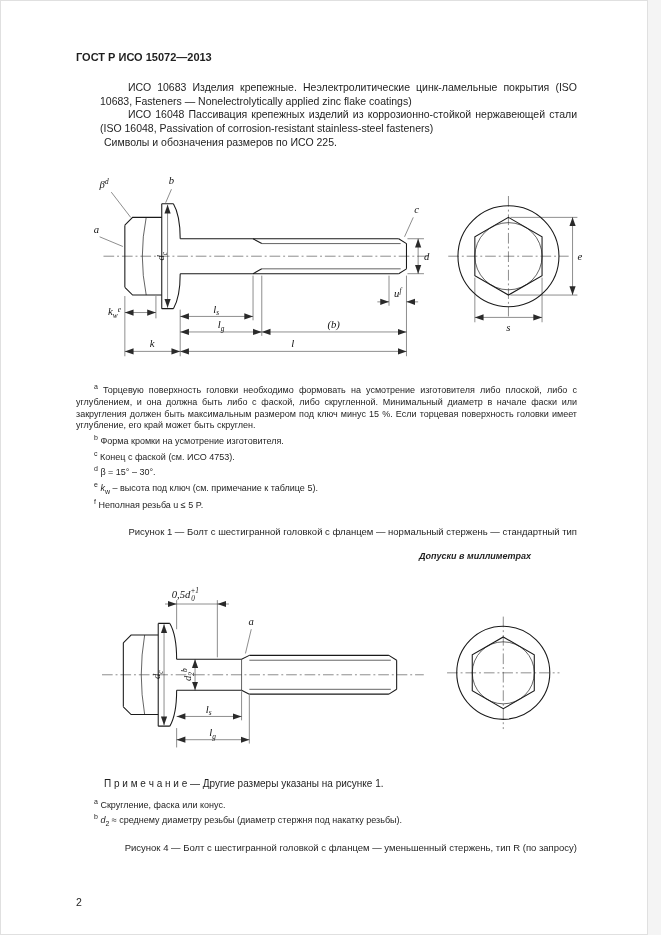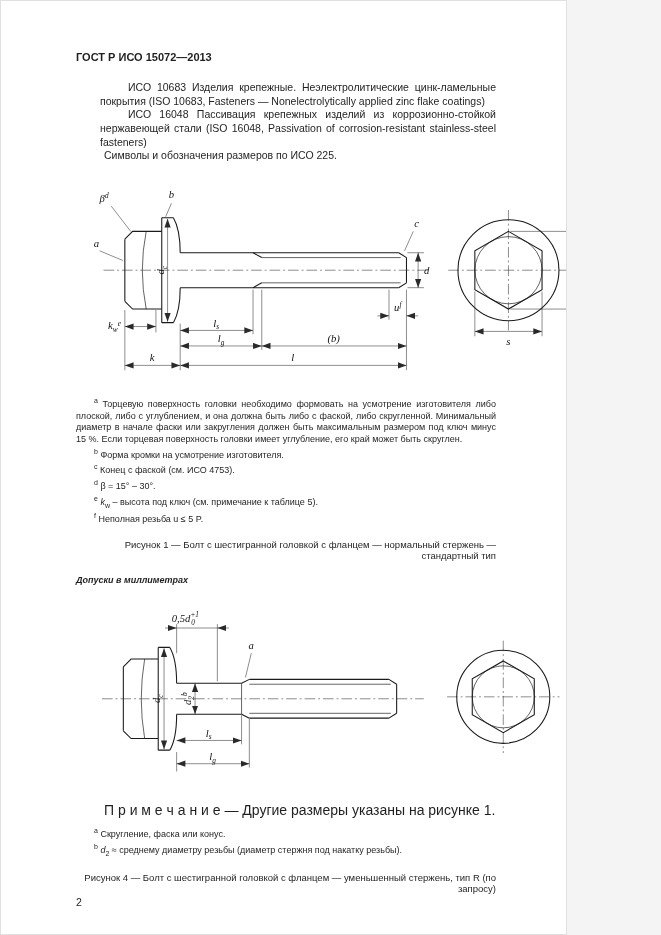--- a/index.html
+++ b/index.html
@@ -1,18 +1,18 @@
 <!DOCTYPE html>
 <html><head>
 <meta charset="utf-8">
 <style>
   html,body{margin:0;padding:0;background:#f4f4f4;}
   .page{
     position:relative;
-    width:567px;height:935px;
+    width:648px;height:935px;
     background:#ffffff;
     border:1px solid #e0e0e0;
     box-sizing:border-box;
     padding:50px 70px 0 75px;
     font-family:"Liberation Sans", sans-serif;
     color:#1f1f1f;
     overflow:hidden;
   }
   .doc-header{font-size:11px;font-weight:bold;margin-bottom:18px;}
   .para{font-size:10.5px;line-height:1.3;margin:0;}
@@ -26,22 +26,22 @@
   .obj{stroke:#1a1a1a;stroke-width:1.1;fill:none;}
   .thin{stroke:#1a1a1a;stroke-width:0.7;fill:none;}
   .dimline{stroke:#2a2a2a;stroke-width:0.55;fill:none;}
   .cl{stroke:#2a2a2a;stroke-width:0.55;fill:none;stroke-dasharray:11 3 2 3;}
   .arr{fill:#2a2a2a;}
   .footnotes{margin-top:10px;font-size:9px;line-height:1.3;}
   .footnote{text-indent:18px;text-align:justify;margin:0 0 1px 0;}
   .footnote sup{font-size:7px;}
   .footnote sub{font-size:7px;}
   .caption{font-size:9.5px;margin:14px 0 0 0;text-align:right;}
-  .tolerance{font-size:9px;font-weight:bold;font-style:italic;text-align:left;margin:14px 46px 12px 0;}
-  .note{font-size:14px;margin:12px 0 8px 28px;}
+  .tolerance{font-size:9px;font-weight:bold;font-style:italic;text-align:right;margin:14px 46px 12px 0;}
+  .note{font-size:10px;margin:12px 0 8px 28px;}
   .page-number{position:absolute;left:75px;bottom:26px;font-size:10.5px;}
 </style>
 </head>
 <body>
 
 <div class="page">
 
   <div class="doc-header">ГОСТ Р ИСО 15072—2013</div>
 
   <p class="para indent justify">ИСО 10683 Изделия крепежные. Неэлектролитические цинк-ламельные покрытия (ISO 10683, Fasteners — Nonelectrolytically applied zinc flake coatings)</p>

